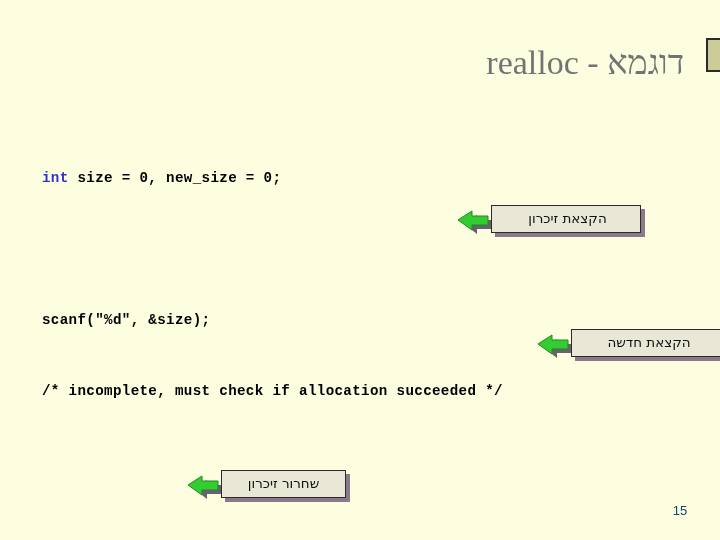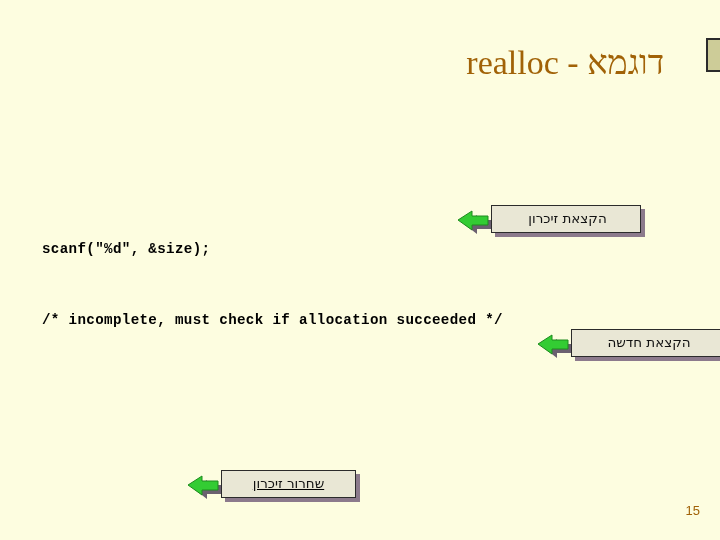--- a/index.html
+++ b/index.html
@@ -21,30 +21,30 @@
     position: absolute;
     left: 0; top: 0;
     width: 720px;
     height: 540px;
     background: #FDFDE0;
   }
 
   
   #title {
     position: absolute;
-    left: 24px;
+    left: 44px;
     top: 40px;
     width: 640px;
     height: 48px;
     text-align: right;
     direction: rtl;
     font-family: "Liberation Serif", serif;
     font-size: 34px;
     line-height: 46px;
-    color: #a16207;
+    color: #737373;
     white-space: nowrap;
     letter-spacing: 0px;
   }
 
   
   #corner-tab {
     position: absolute;
     left: 706px;
     top: 38px;
     width: 14px;
@@ -114,44 +114,45 @@
     line-height: 1;
   }
 
   #callout-alloc  { left: 455px; top: 205px; }
   #callout-alloc .box { width: 150px; padding-left: 13px; }
 
   #callout-new    { left: 535px; top: 329px; }
   #callout-new .box { width: 156px; }
 
   #callout-free   { left: 185px; top: 470px; }
-  #callout-free .box { width: 135px; text-decoration: underline; }
+  #callout-free .box { width: 125px; }
 
   
   #page-number {
     position: absolute;
     left: 660px;
     top: 503px;
     width: 40px;
-    text-align: right;
+    text-align: center;
     font-family: "Liberation Sans", sans-serif;
     font-size: 13px;
-    color: #a16207;
+    color: #0c4a6e;
   }
 </style>
 </head>
 <body>
 
 <div id="slide">
 
   <div id="title">דוגמא - realloc</div>
 
   <div id="corner-tab"></div>
 
   <div id="code">
+    <span class="ln"><span class="kw">int</span> size = 0, new_size = 0;</span>
     <span class="ln"> </span>
     <span class="ln">scanf("%d", &amp;size);</span>
     <span class="ln">/* incomplete, must check if allocation succeeded */</span>
     
     
     
     
     
     
     

